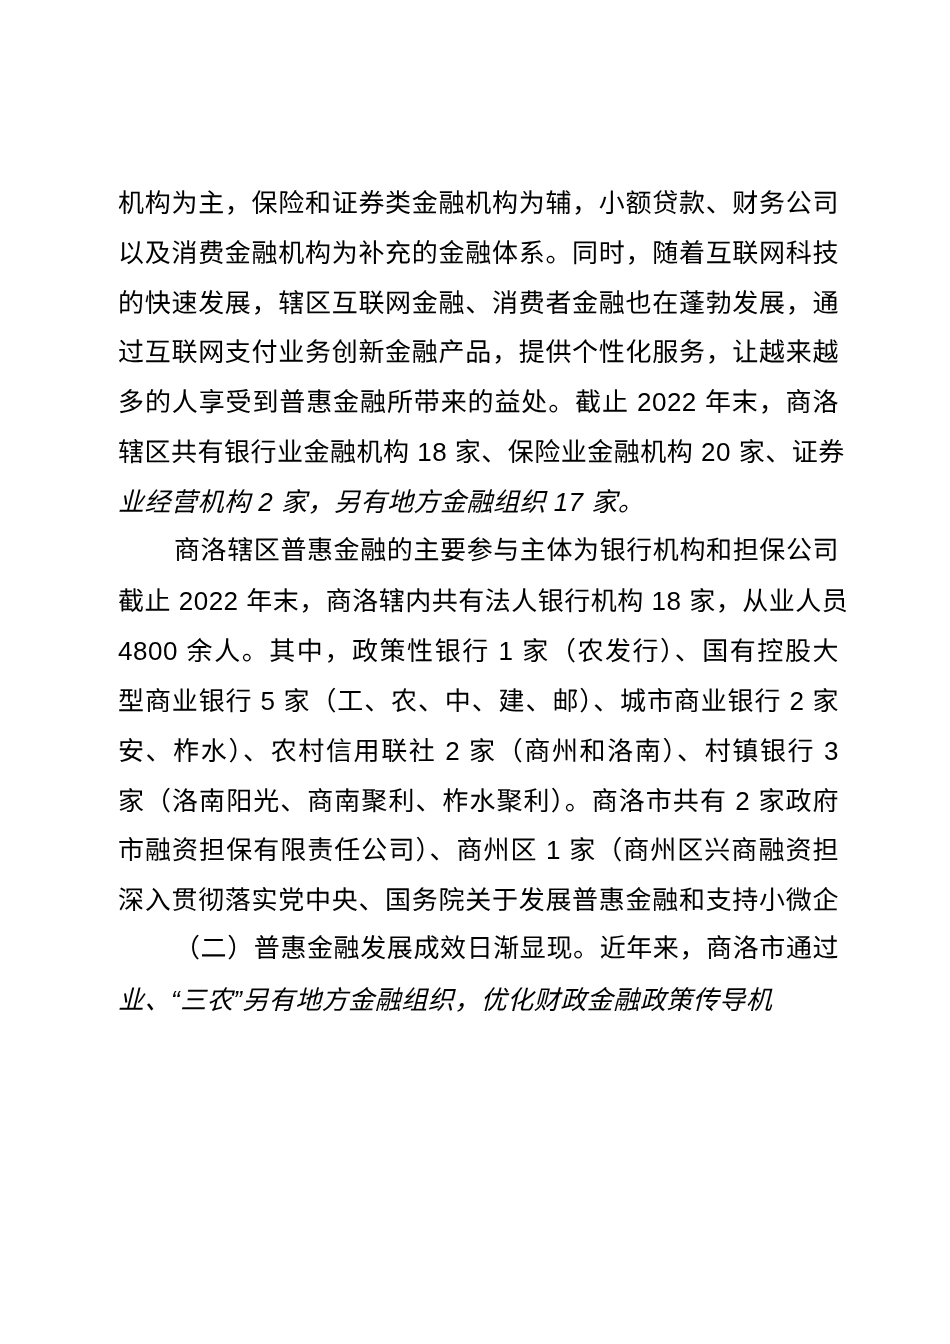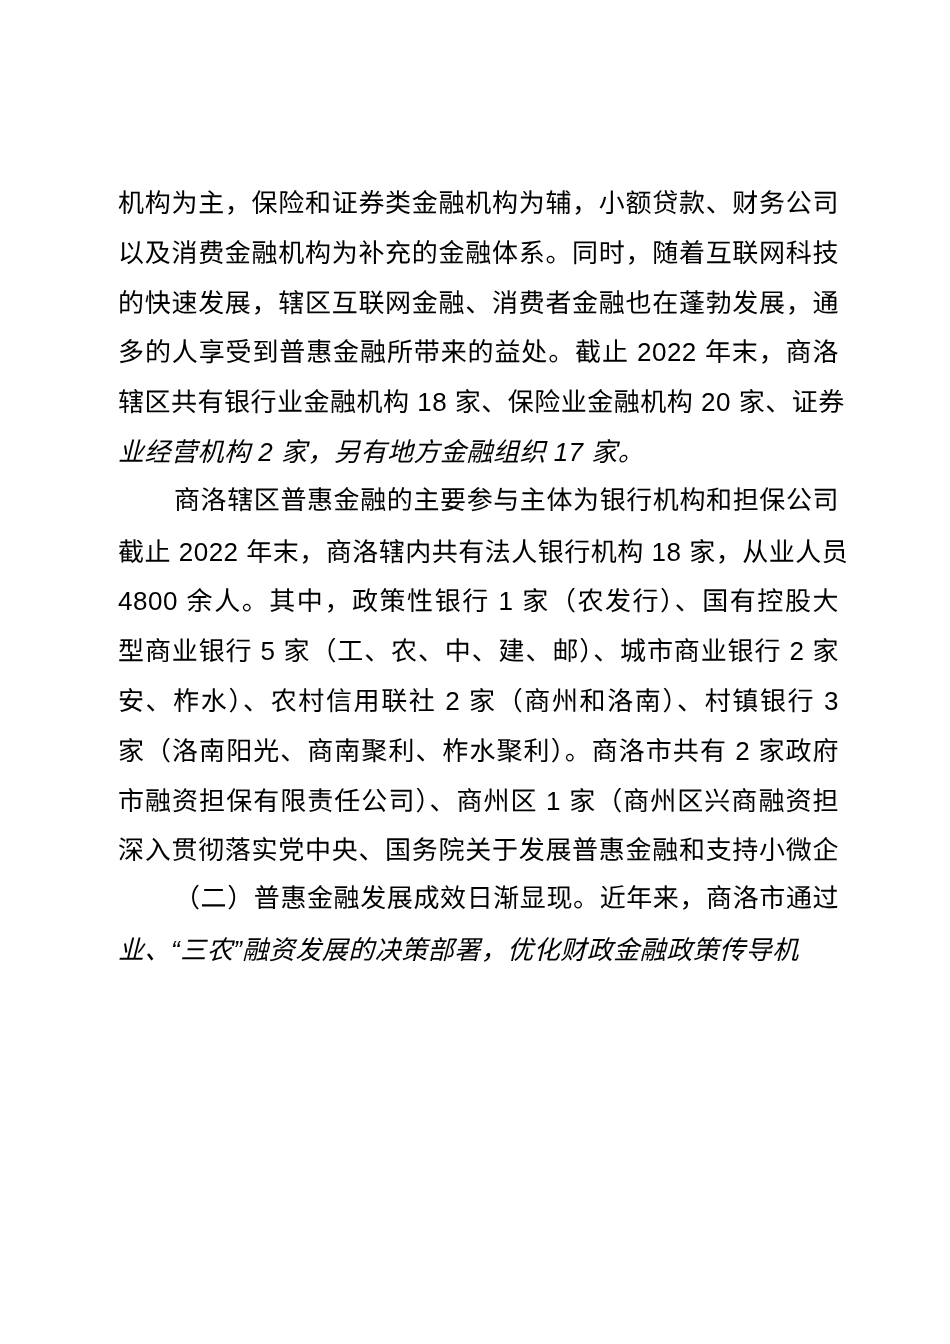--- a/index.html
+++ b/index.html
@@ -57,32 +57,33 @@
 </style>
 </head>
 <body>
 
 <div class="page">
   <div class="text-block" id="text-block">
       <div class="para">
         <div class="line">机构为主，保险和证券类金融机构为辅，小额贷款、财务公司</div>
         <div class="line">以及消费金融机构为补充的金融体系。同时，随着互联网科技</div>
         <div class="line">的快速发展，辖区互联网金融、消费者金融也在蓬勃发展，通</div>
+        <div class="line">过互联网支付业务创新金融产品，提供个性化服务，让越来越</div>
         <div class="line">多的人享受到普惠金融所带来的益处。截止 2022 年末，商洛</div>
         <div class="line">辖区共有银行业金融机构 18 家、保险业金融机构 20 家、证券</div>
         <div class="line last">业经营机构 2 家，另有地方金融组织 17 家。</div>
       </div>
       <div class="para">
         <div class="line indent">商洛辖区普惠金融的主要参与主体为银行机构和担保公司</div>
         <div class="line">截止 2022 年末，商洛辖内共有法人银行机构 18 家，从业人员</div>
         <div class="line">4800 余人。其中，政策性银行 1 家（农发行）、国有控股大</div>
         <div class="line">型商业银行 5 家（工、农、中、建、邮）、城市商业银行 2 家</div>
         <div class="line">安、柞水）、农村信用联社 2 家（商州和洛南）、村镇银行 3</div>
         <div class="line">家（洛南阳光、商南聚利、柞水聚利）。商洛市共有 2 家政府</div>
         <div class="line">市融资担保有限责任公司）、商州区 1 家（商州区兴商融资担</div>
       </div>
       <div class="para">
         <div class="line">深入贯彻落实党中央、国务院关于发展普惠金融和支持小微企</div>
         <div class="line indent">（二）普惠金融发展成效日渐显现。近年来，商洛市通过</div>
-        <div class="line last">业、“三农”融资发展的决策部署，优化财政金融政策传导机</div>
+        <div class="line last">业、“三农”另有地方金融组织，优化财政金融政策传导机</div>
       </div>
     </div>
 </div>
 
 </body></html>

